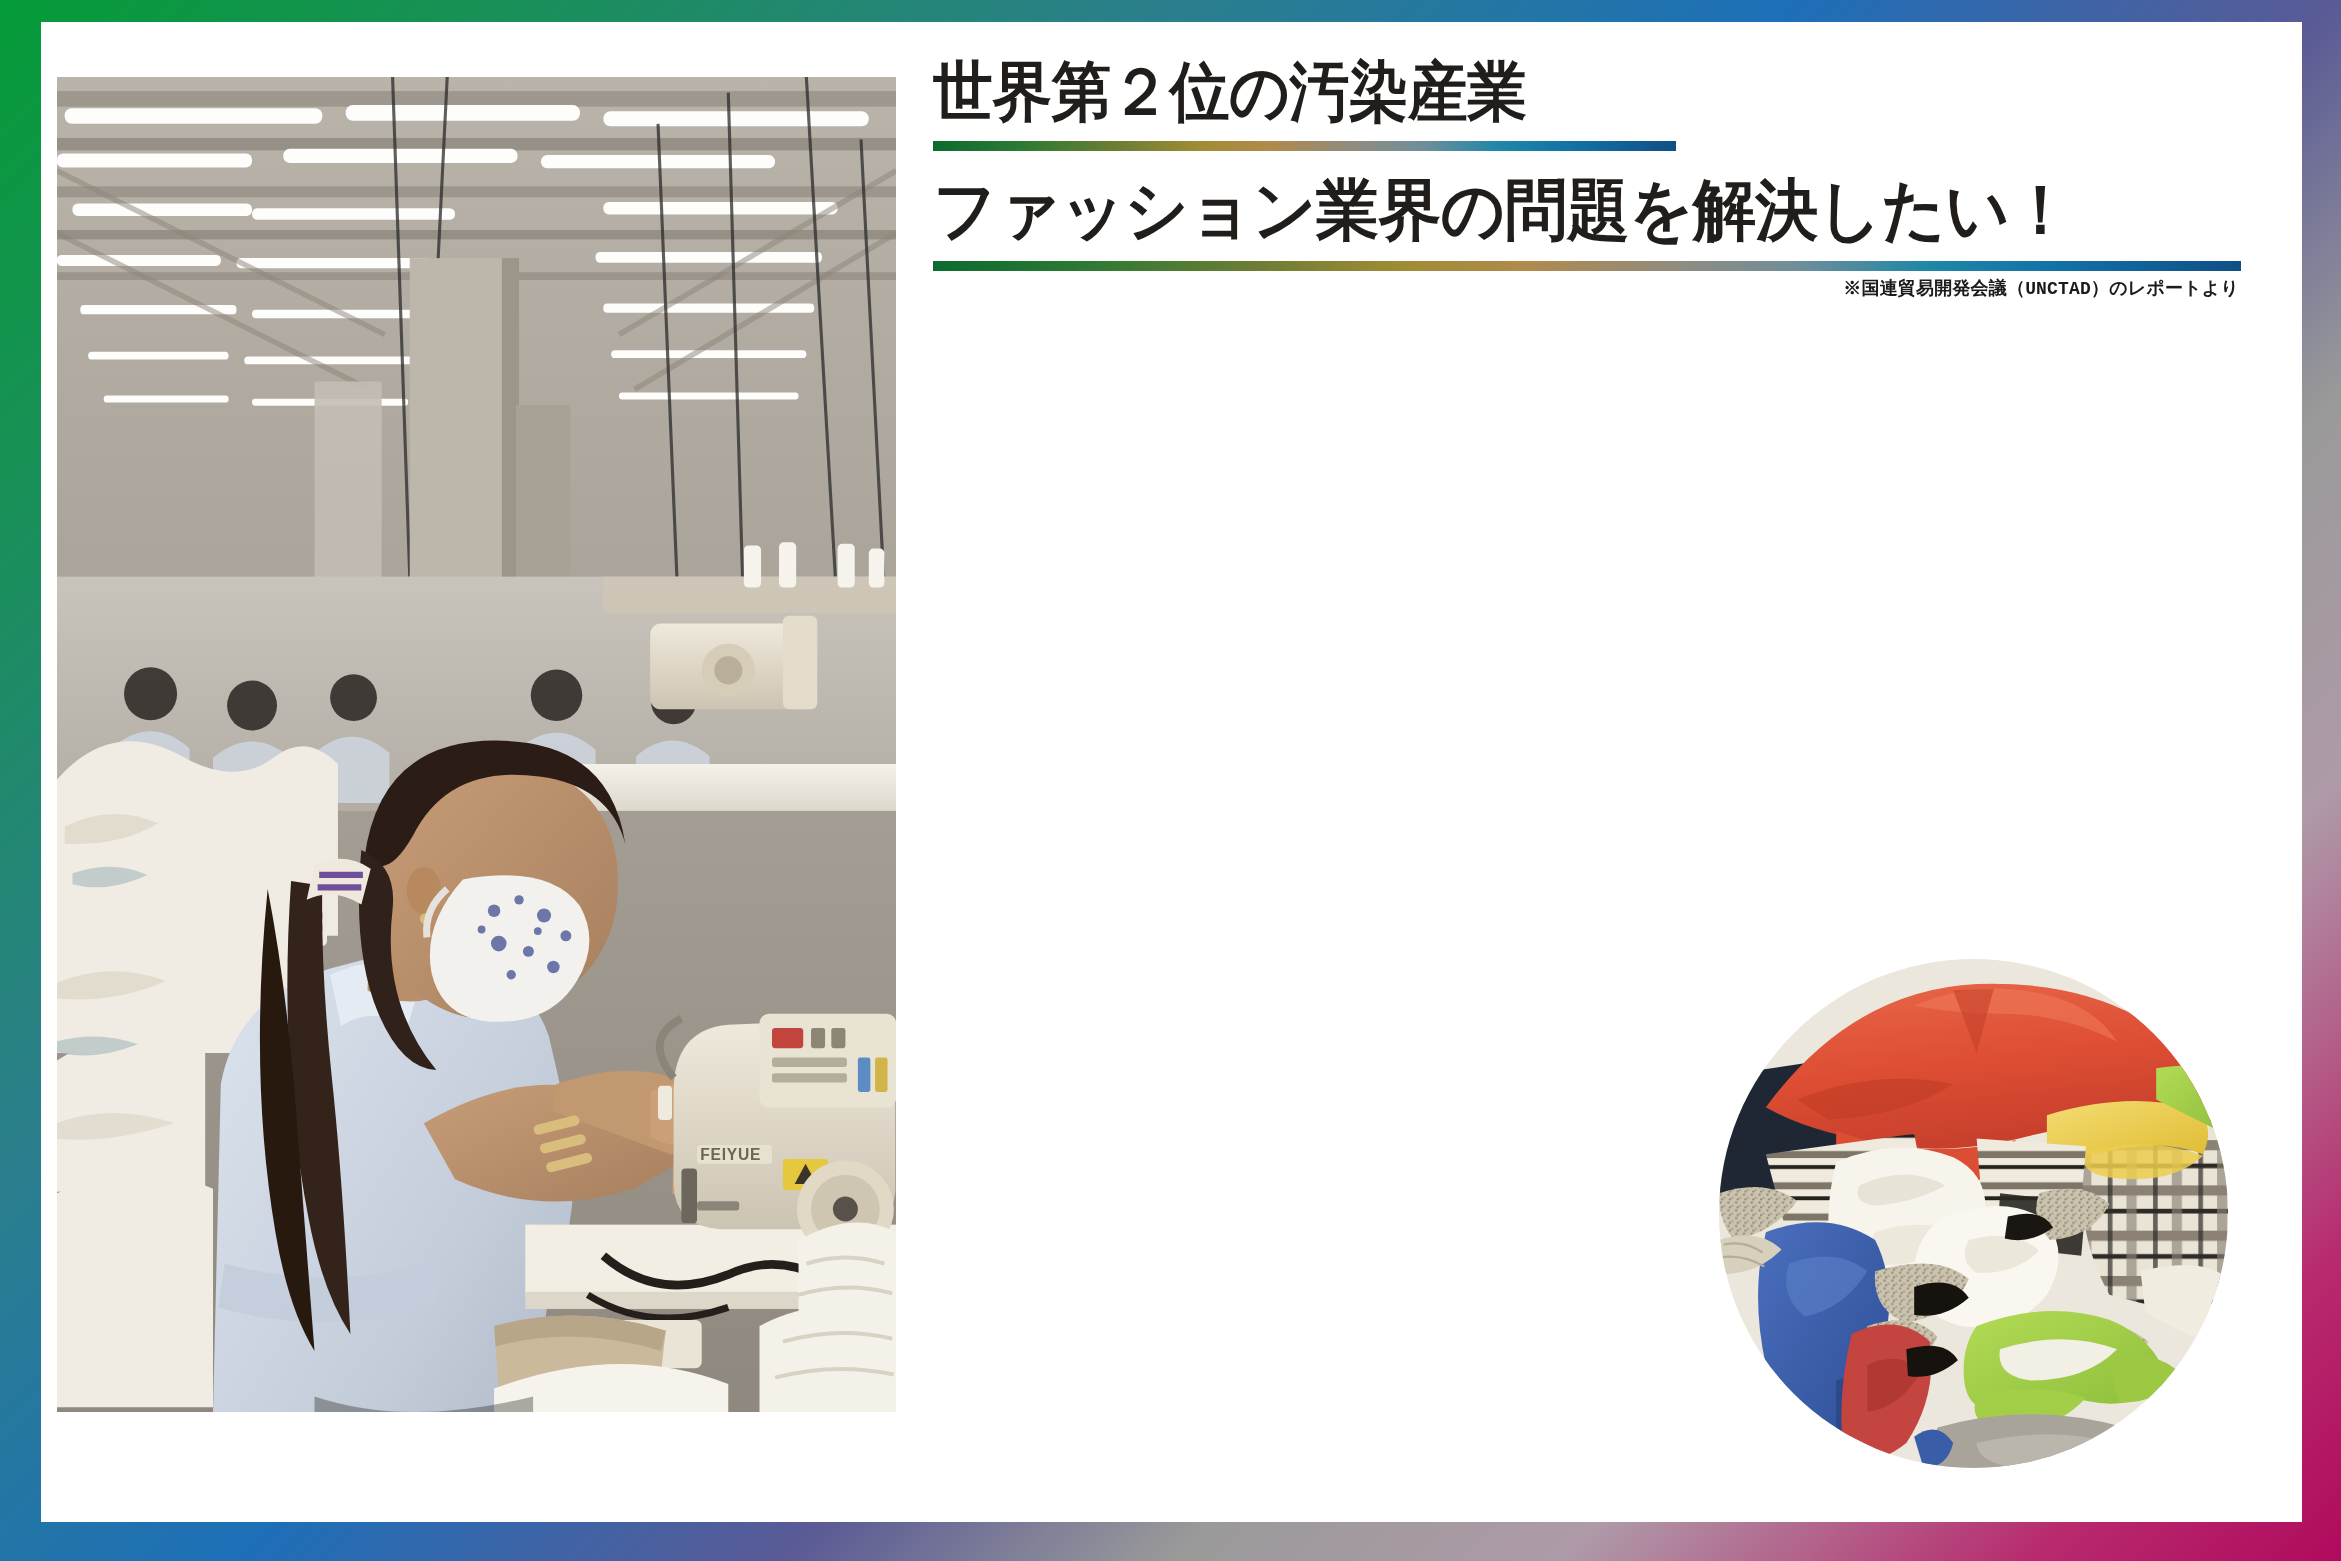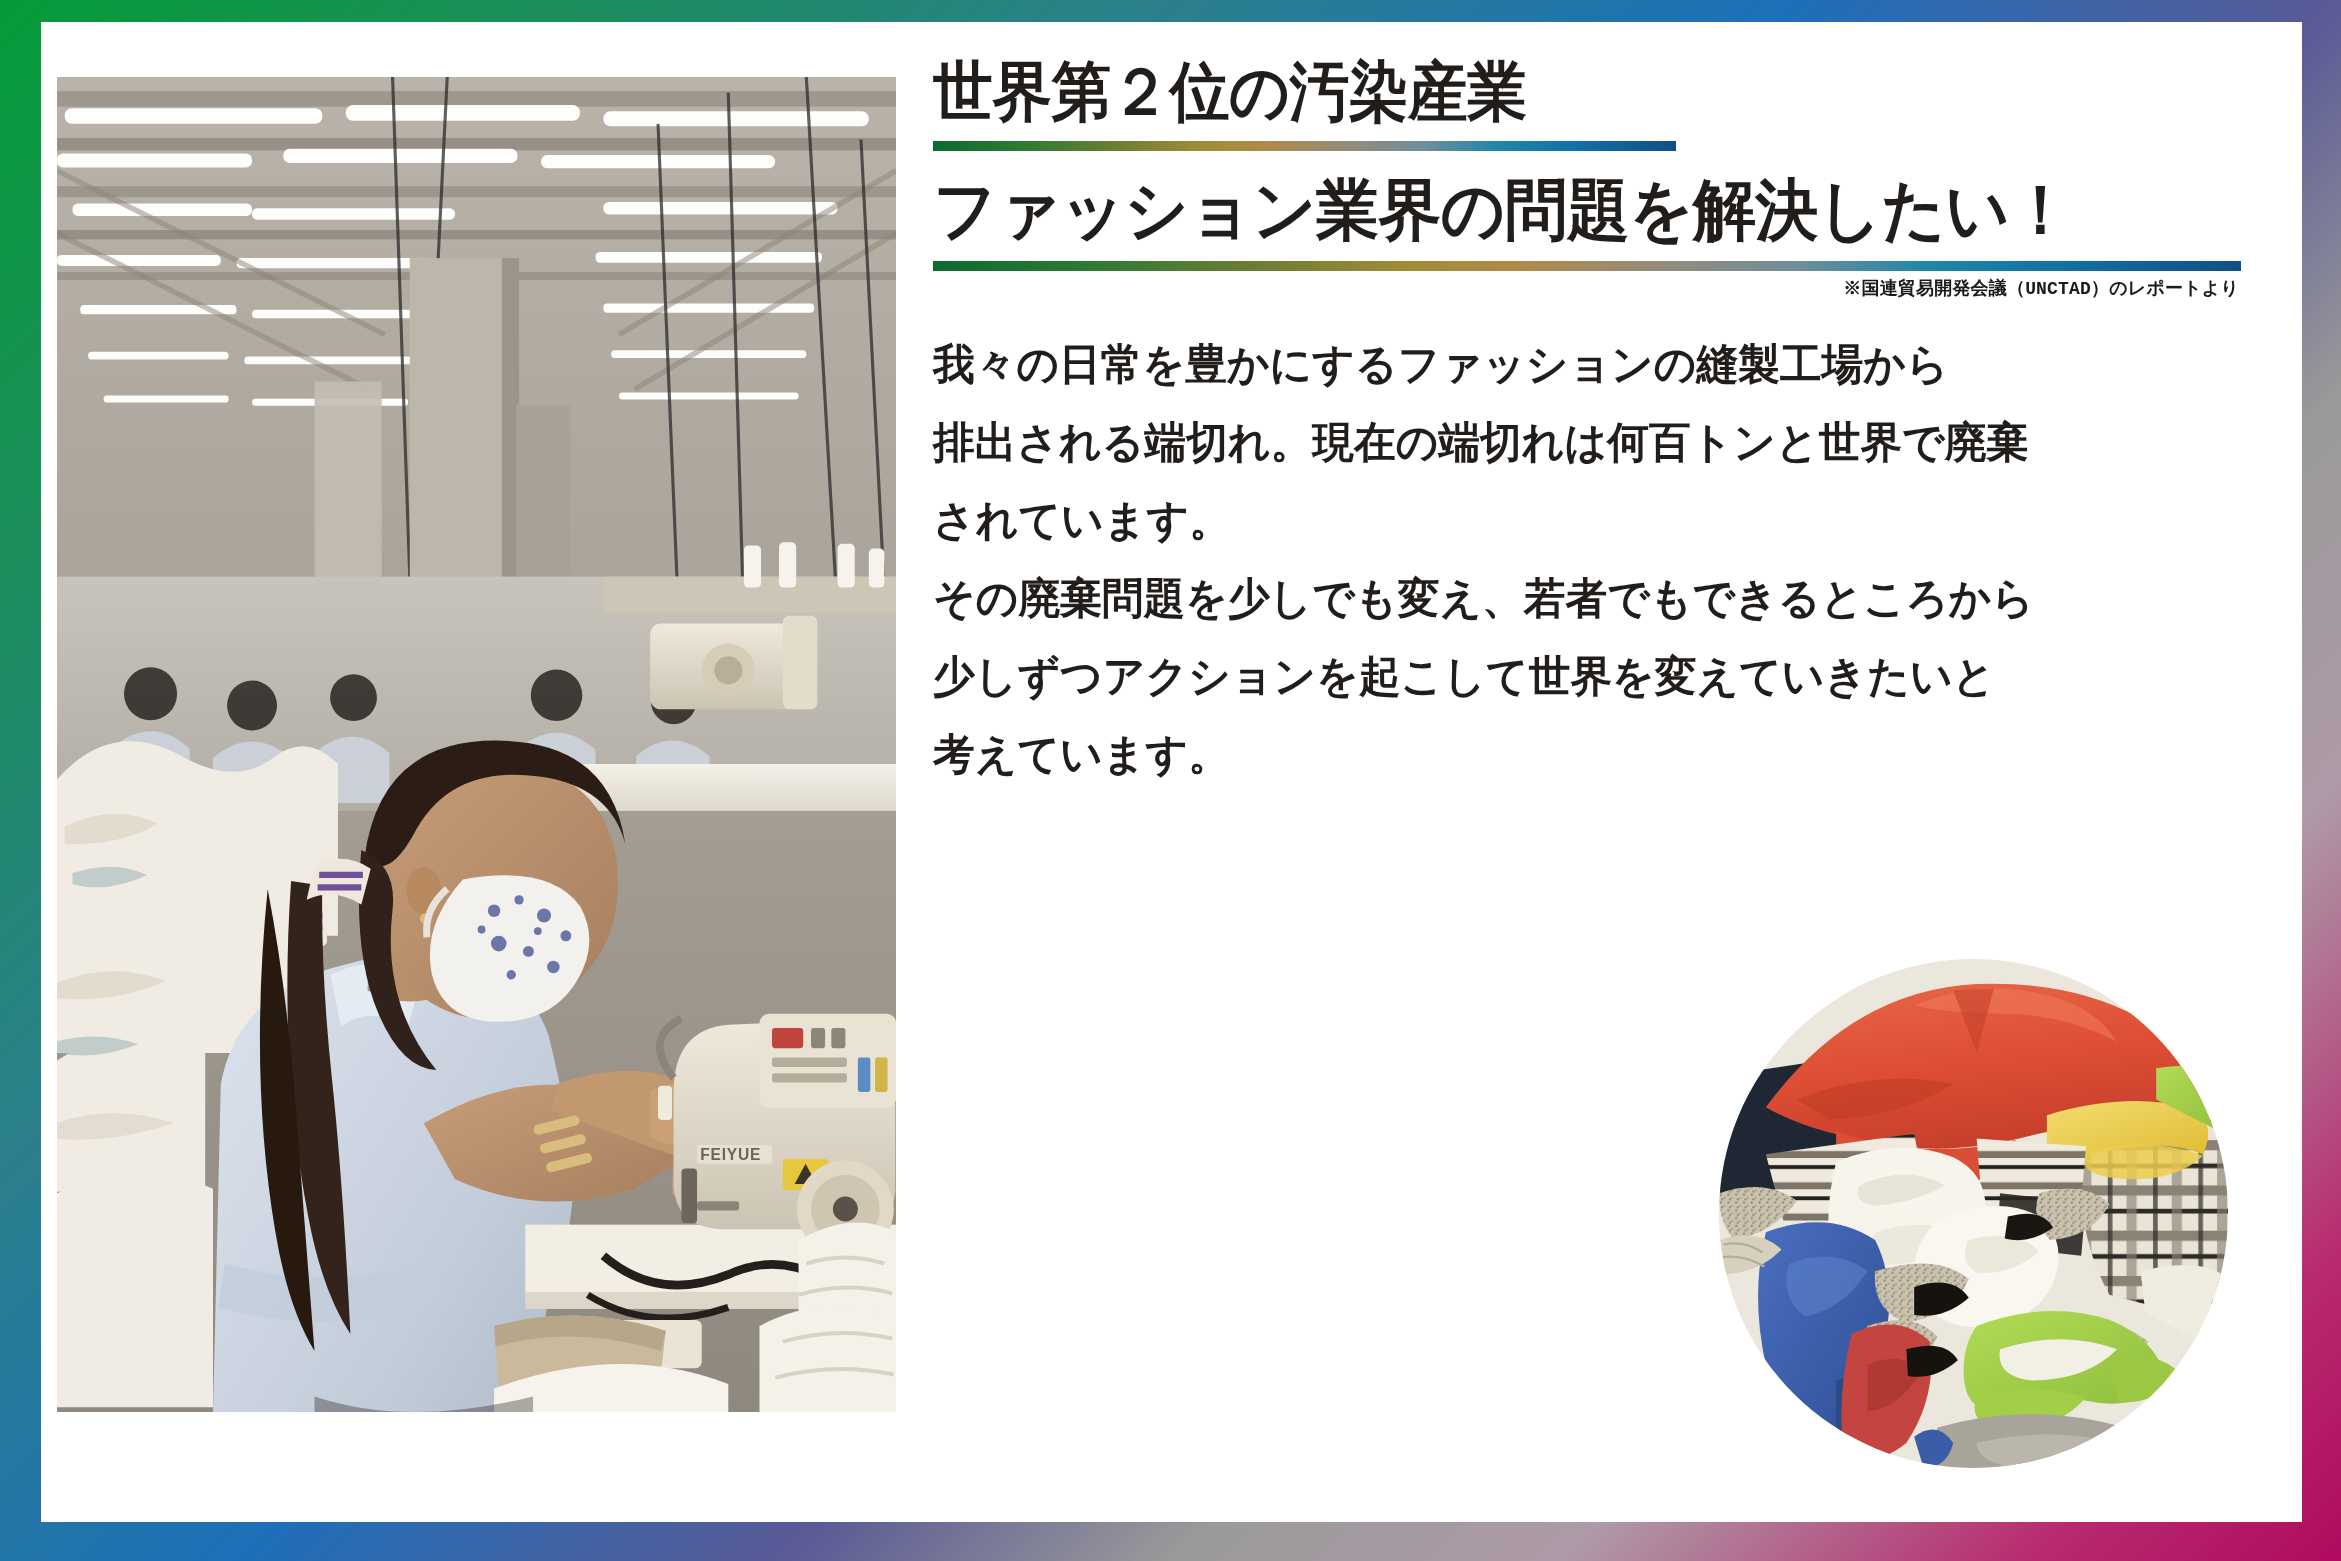--- a/index.html
+++ b/index.html
@@ -417,28 +417,20 @@
       <div class="headline" id="headline-1">世界第２位の汚染産業</div>
 
       <div class="divider" id="divider-1"></div>
 
       <div class="headline" id="headline-2">ファッション業界の問題を解決したい！</div>
 
       <div class="divider" id="divider-2"></div>
 
       <div id="source-note">※国連貿易開発会議（UNCTAD）のレポートより</div>
 
-      <div id="body-copy">
-        <div class="body-line">我々の日常を豊かにするファッションの縫製工場から</div>
-        <div class="body-line">排出される端切れ。現在の端切れは何百トンと世界で廃棄</div>
-        <div class="body-line">されています。</div>
-        <div class="body-line">その廃棄問題を少しでも変え、若者でもできるところから</div>
-        <div class="body-line">少しずつアクションを起こして世界を変えていきたいと</div>
-        <div class="body-line">考えています。</div>
-      </div>
     </div>
 
     <div id="scraps-photo">
       <svg viewBox="0 0 652 652" preserveAspectRatio="xMidYMid slice" aria-hidden="true">
         <defs>
           <linearGradient id="orangeG" x1="0" y1="0" x2="0.3" y2="1">
             <stop offset="0%" stop-color="#E8684A"></stop>
             <stop offset="55%" stop-color="#DE4E34"></stop>
             <stop offset="100%" stop-color="#C8402C"></stop>
           </linearGradient>

